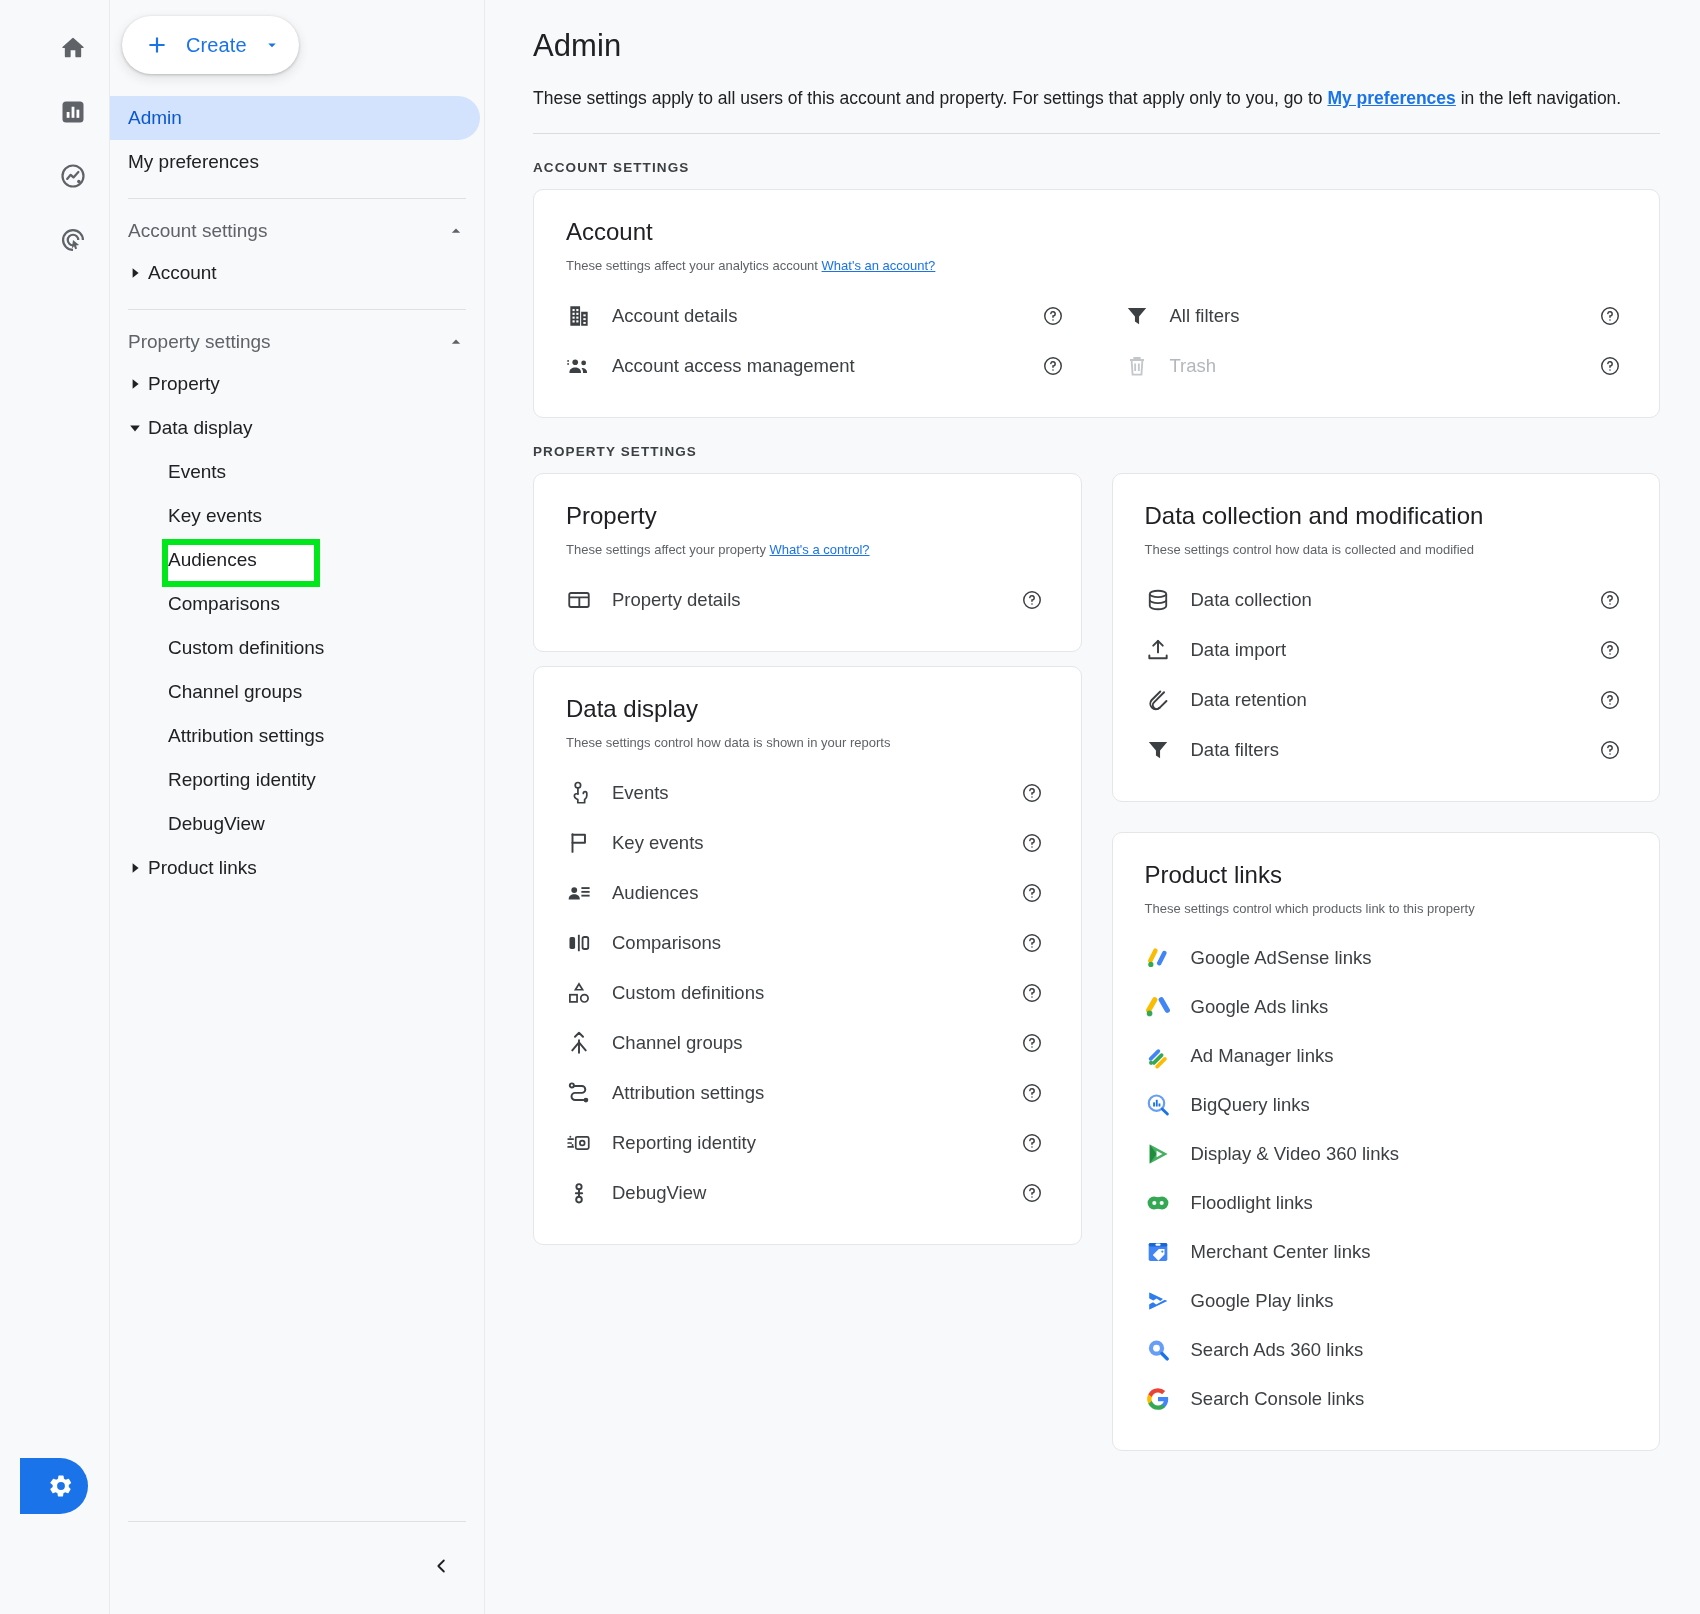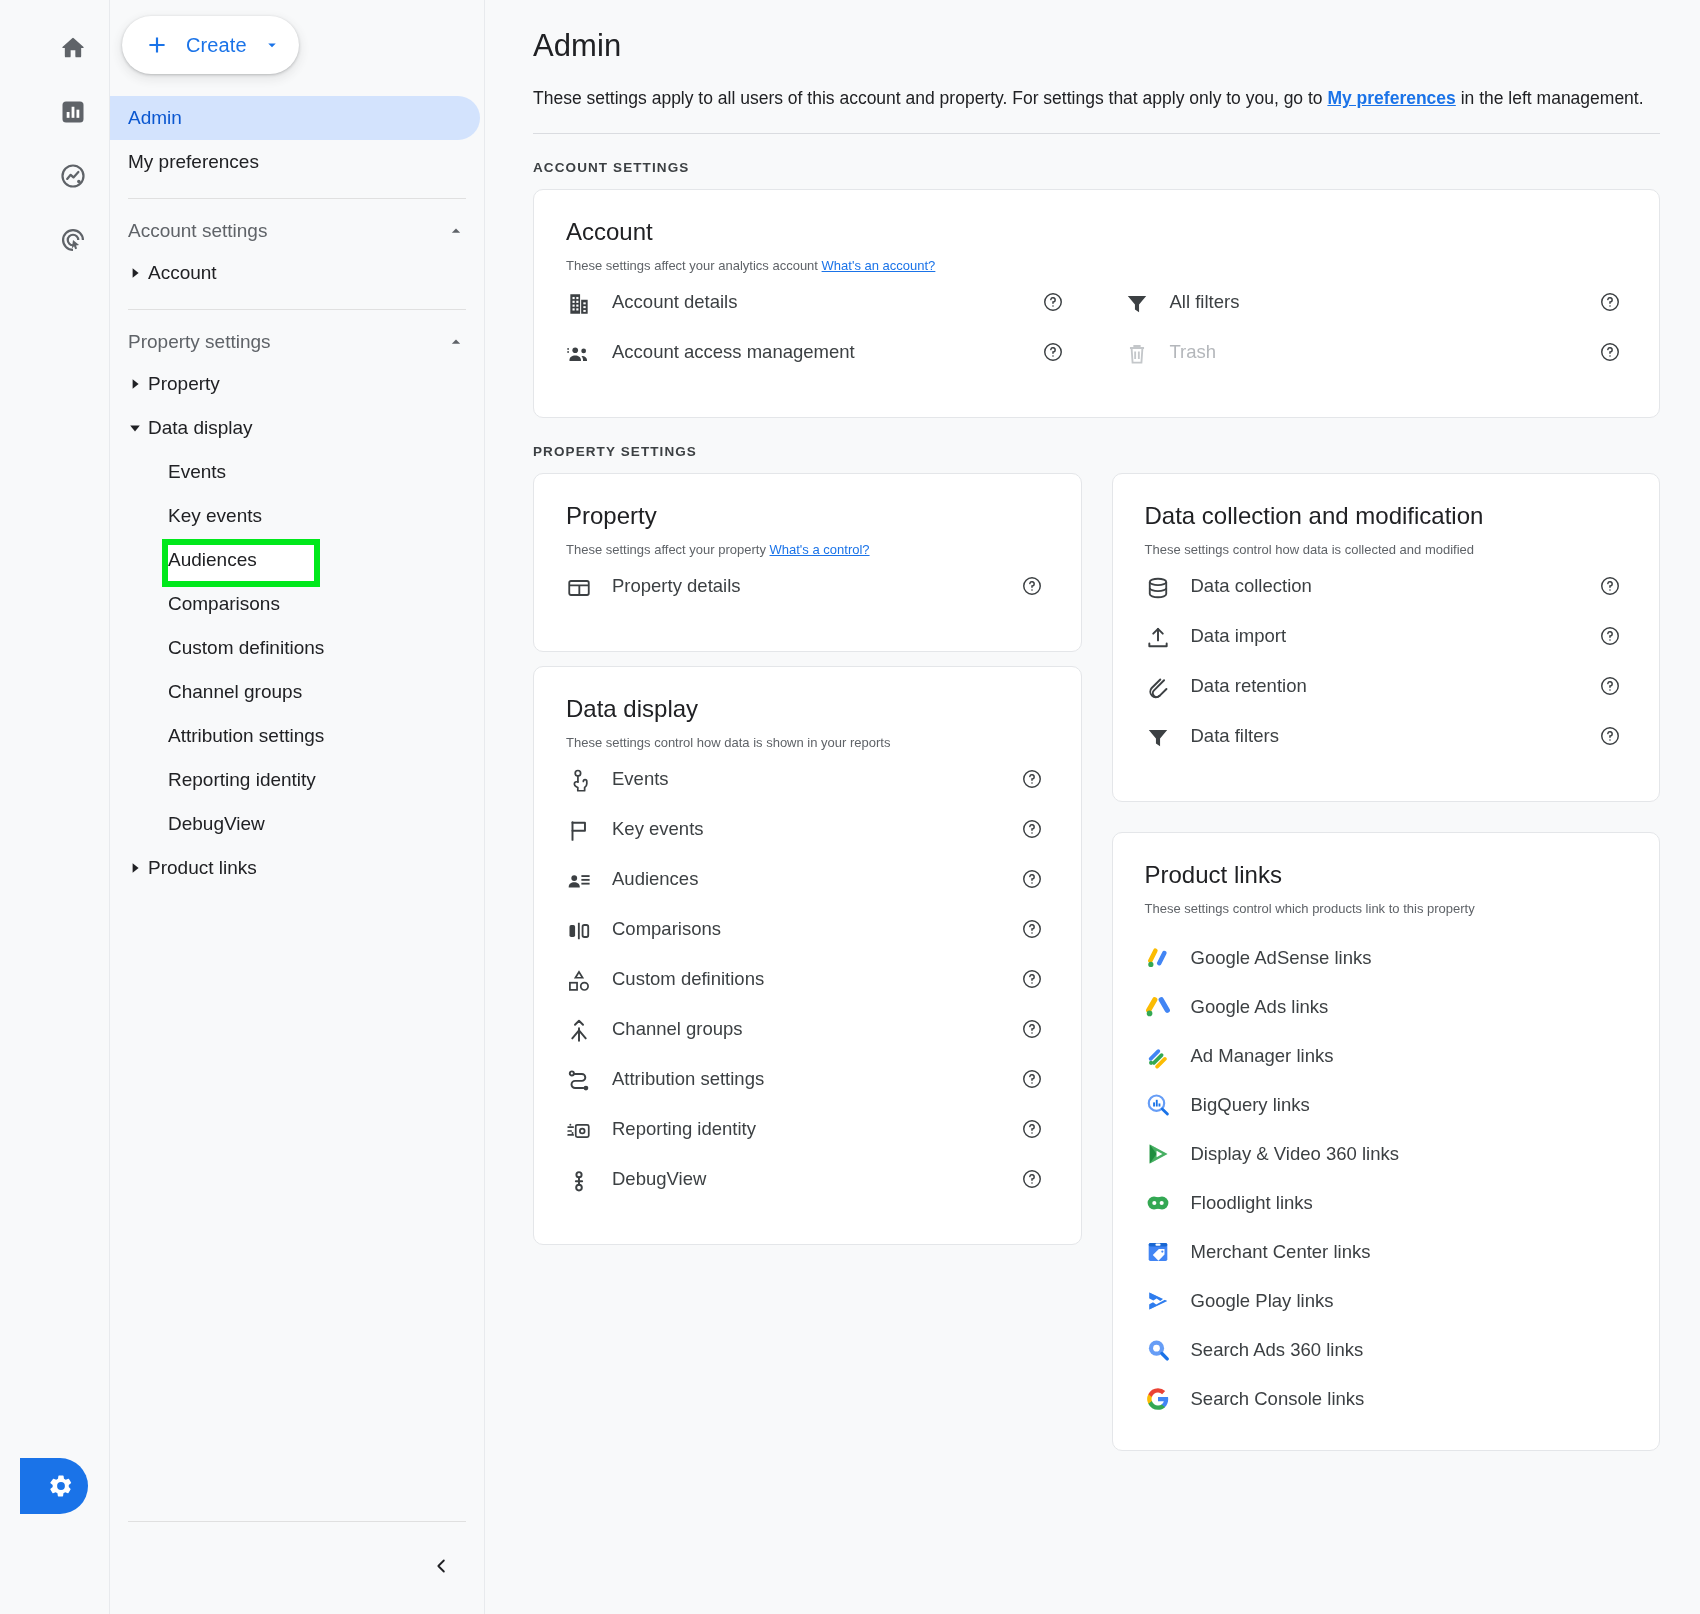--- a/index.html
+++ b/index.html
@@ -162,21 +162,21 @@
   }
   .card-title { font-size: 24px; color: #202124; }
   .card-sub {
     margin-top: 12px;
     font-size: 13px; color: #5f6368;
   }
   .card-sub a { color: #1a73e8; }
 
   .rowlist { margin-top: 18px; }
   .rowitem {
-    display: flex; align-items: flex-start;
+    display: flex; align-items: center;
     height: 50px;
     cursor: pointer;
   }
   .rowitem .ico {
     width: 46px; flex: 0 0 46px;
     display: flex; align-items: center; justify-content: flex-start;
   }
   .rowitem .lbl {
     font-size: 18.5px; color: #3c4043;
     flex: 1 1 auto;
@@ -370,21 +370,21 @@
           <path d="M14 6l-6 6 6 6"></path>
         </svg>
     </div>
   </div>
 
   <div class="main">
 
     <div class="page-title">Admin</div>
 
     <div class="page-sub">
-      <span>These settings apply to all users of this account and property. For settings that apply only to you, go to </span><a href="#">My preferences</a><span> in the left management.</span>
+      <span>These settings apply to all users of this account and property. For settings that apply only to you, go to </span><a href="#">My preferences</a><span> in the left navigation.</span>
     </div>
 
     <div class="hr"></div>
 
     <div class="section-label">ACCOUNT SETTINGS</div>
 
     <div class="card">
       <div class="card-title">Account</div>
       <div class="card-sub">
         <span>These settings affect your analytics account </span><a href="#">What's an account?</a>

